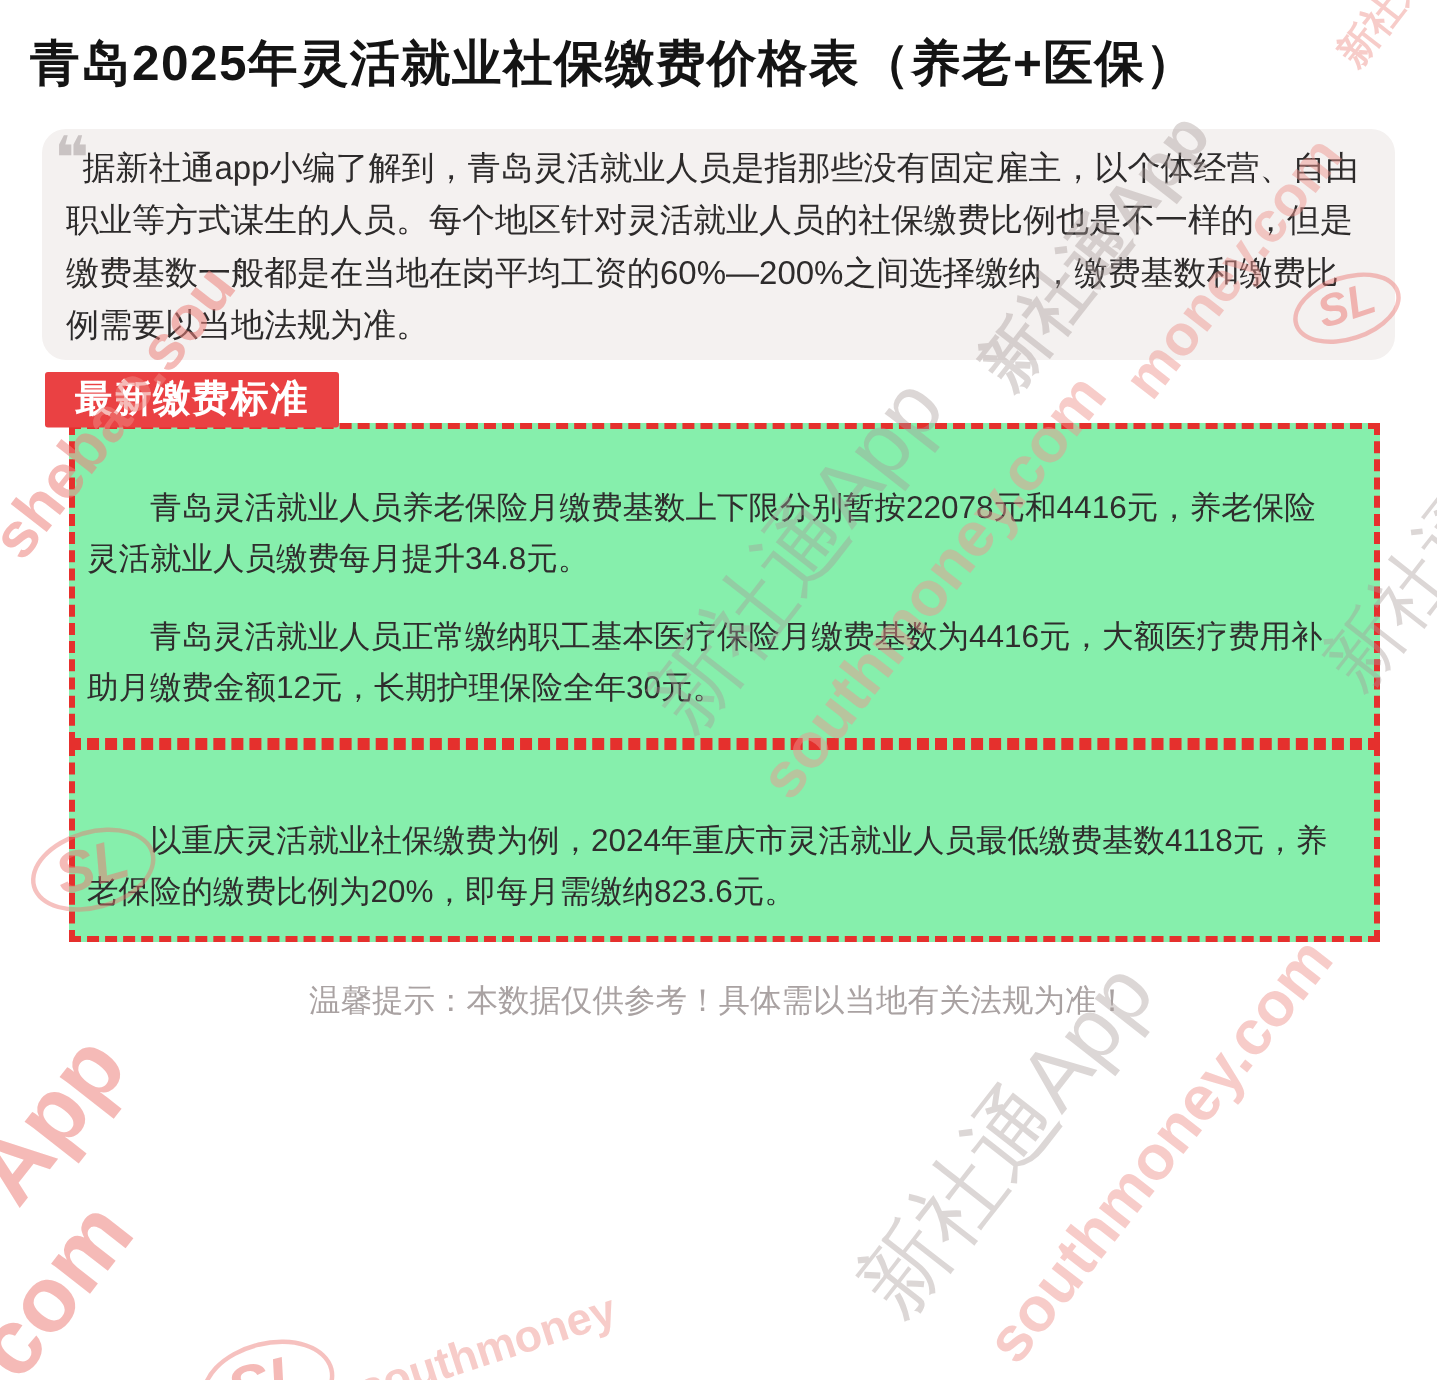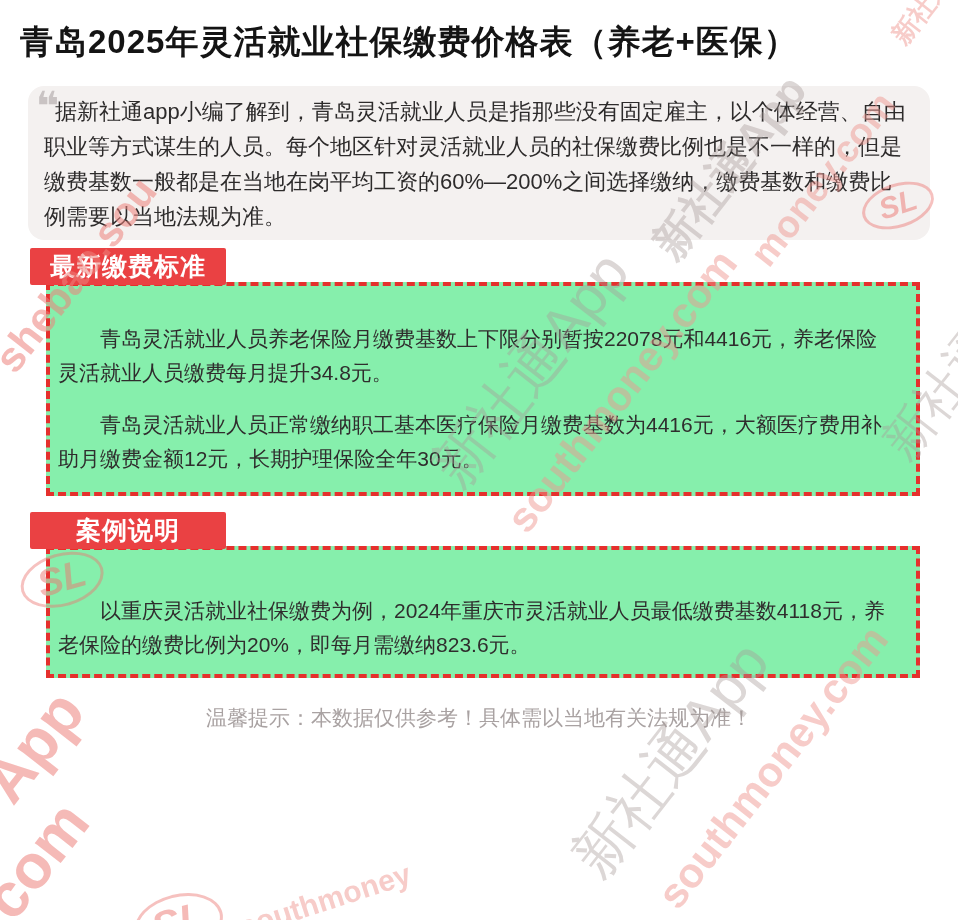--- a/index.html
+++ b/index.html
@@ -101,20 +101,19 @@
     <span class="quote-glyph">❝</span>
     <p class="intro-text">据新社通app小编了解到，青岛灵活就业人员是指那些没有固定雇主，以个体经营、自由职业等方式谋生的人员。每个地区针对灵活就业人员的社保缴费比例也是不一样的，但是缴费基数一般都是在当地在岗平均工资的60%—200%之间选择缴纳，缴费基数和缴费比例需要以当地法规为准。</p>
   </section>
 
   <div class="section-label">最新缴费标准</div>
   <div class="dashed-box box-standard">
     <p>青岛灵活就业人员养老保险月缴费基数上下限分别暂按22078元和4416元，养老保险灵活就业人员缴费每月提升34.8元。</p>
     <p>青岛灵活就业人员正常缴纳职工基本医疗保险月缴费基数为4416元，大额医疗费用补助月缴费金额12元，长期护理保险全年30元。</p>
   </div>
 
-  <div class="section-label label-case">案例说明</div>
   <div class="dashed-box box-case">
     <p>以重庆灵活就业社保缴费为例，2024年重庆市灵活就业人员最低缴费基数4118元，养老保险的缴费比例为20%，即每月需缴纳823.6元。</p>
   </div>
 
   <p class="footer-note">温馨提示：本数据仅供参考！具体需以当地有关法规为准！</p>
 
 </div>
 
 </body></html>

